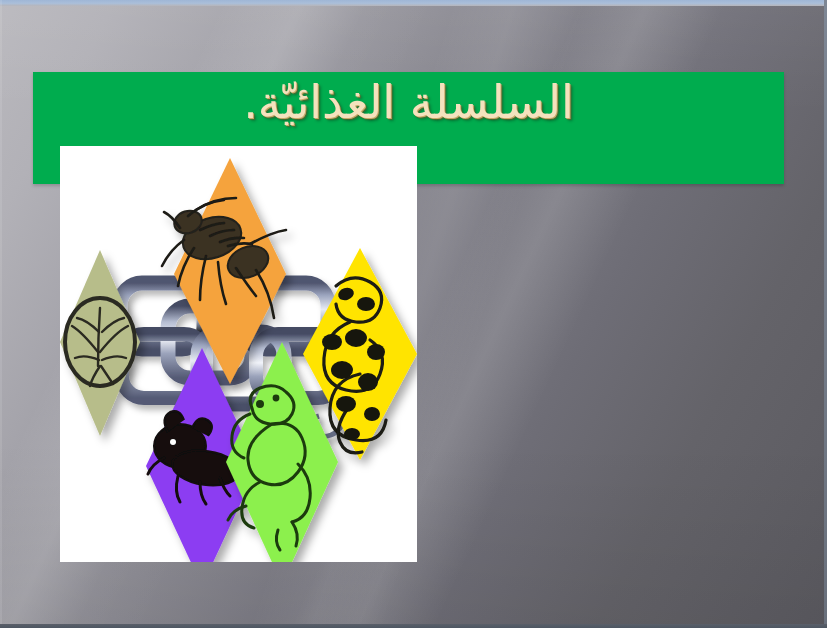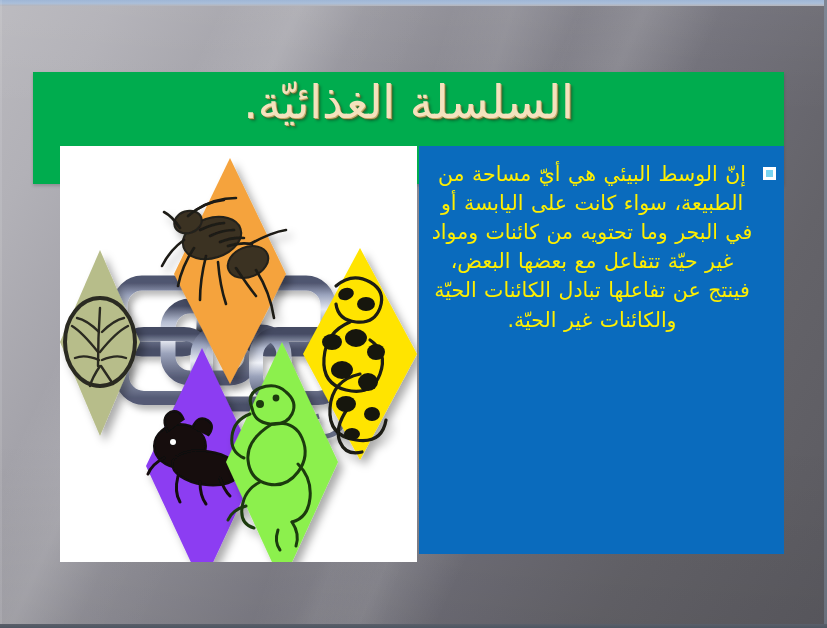--- a/index.html
+++ b/index.html
@@ -355,20 +355,14 @@
           <g fill="#1c3a10">
             <circle cx="200" cy="258" r="4"></circle>
             <circle cx="216" cy="252" r="3.4"></circle>
           </g>
         </g>
 
       </svg>
     </div>
   </div>
 
-  <div id="text-panel">
-    <div id="bullet-row">
-      <span id="bullet-marker"></span>
-      <span id="body-text">إنّ الوسط البيئي هي أيّ مساحة من الطبيعة، سواء كانت على اليابسة أو في البحر وما تحتويه من كائنات ومواد غير حيّة تتفاعل مع بعضها البعض، فينتج عن تفاعلها تبادل الكائنات الحيّة والكائنات غير الحيّة.</span>
-    </div>
-  </div>
 
 </div>
 
 </body></html>

